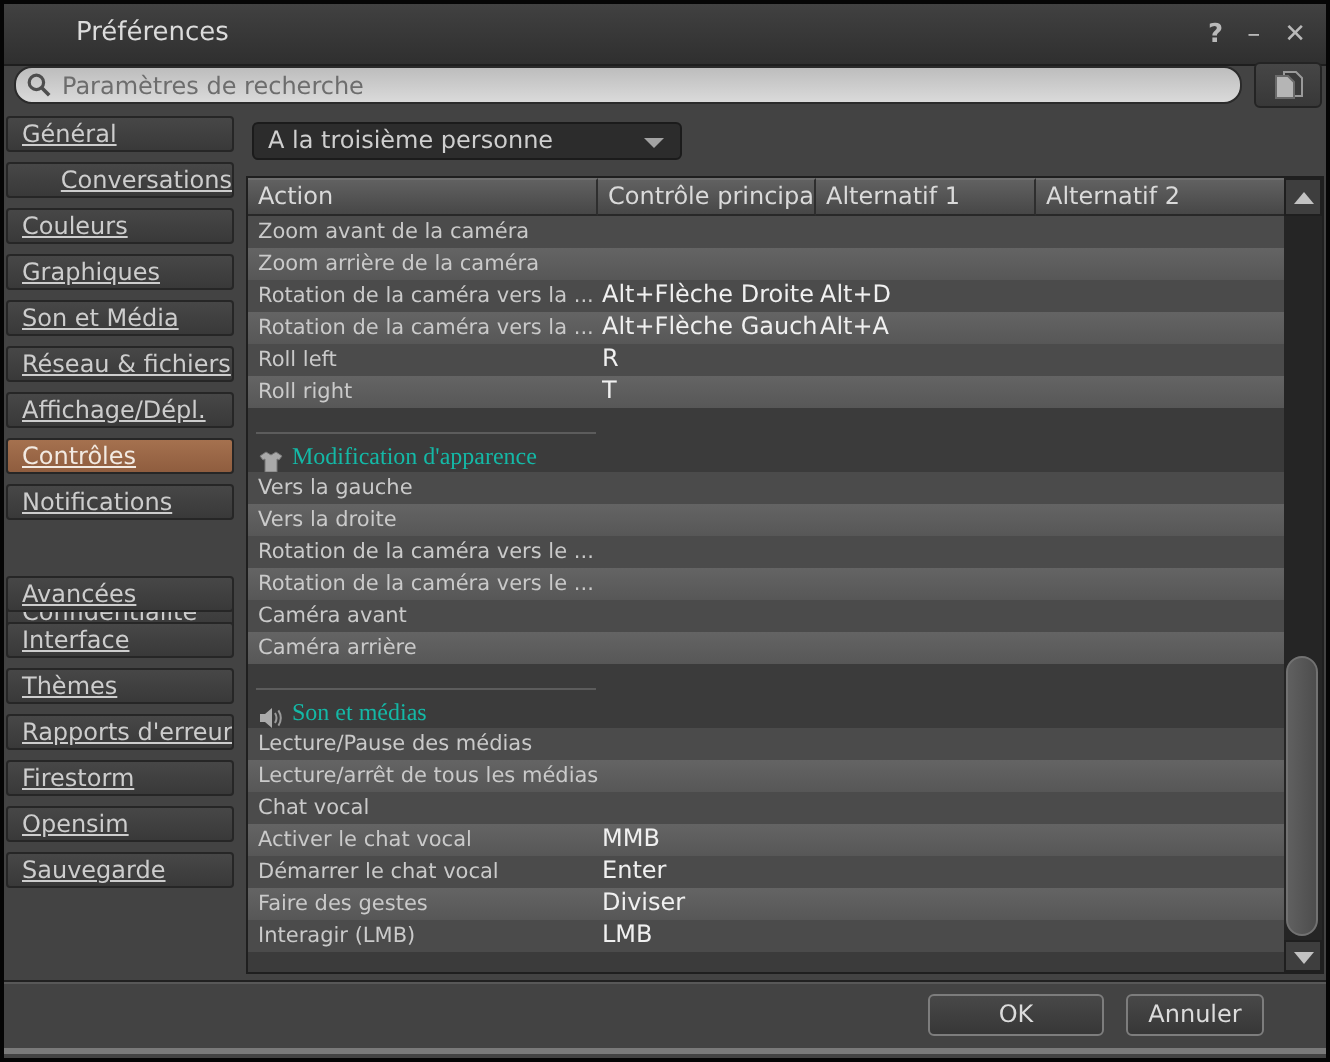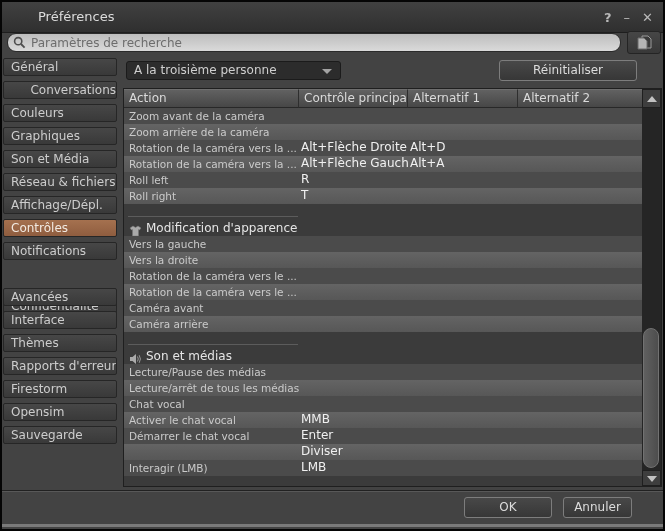--- a/index.html
+++ b/index.html
@@ -23,21 +23,21 @@
     border:none;background:transparent;outline:none;font-size:12px;color:#3a3a3a;
     font-family:inherit;}
   .search-pill input::placeholder{color:#6d6d6d;opacity:1;}
   .paste-btn{position:absolute;left:627px;top:31px;width:32px;height:21px;
     background:linear-gradient(#464646,#383838);border:1px solid #242424;
     border-radius:3px;display:flex;align-items:center;justify-content:center;}
   
   .side-btn{position:absolute;left:3px;width:114px;height:18px;box-sizing:border-box;
     background:linear-gradient(#474747,#393939);border:1px solid #262626;
     border-radius:2px;color:#cdcdcd;font-size:12px;line-height:16px;
-    padding-left:7px;white-space:nowrap;overflow:hidden;}
+    padding-left:7px;white-space:nowrap;overflow:hidden;text-decoration:underline;}
   .side-btn.selected{background:linear-gradient(#a5714f,#8f5d3f);color:#f2eae2;}
   
   .dropdown{position:absolute;left:126px;top:61px;width:215px;height:19px;
     box-sizing:border-box;background:#2c2c2c;border:1px solid #1b1b1b;
     border-radius:3px;color:#cfcfcf;font-size:12px;line-height:17px;}
   .dropdown .dval{padding-left:7px;}
   .dropdown .arrow{position:absolute;right:8px;top:7px;width:0;height:0;
     border-left:5px solid transparent;border-right:5px solid transparent;
     border-top:5px solid #a3a3a3;}
   .btn{box-sizing:border-box;background:linear-gradient(#484848,#373737);
@@ -56,21 +56,21 @@
   .rows{position:absolute;left:0;top:19px;width:519px;}
   .trow{position:relative;height:16px;width:519px;overflow:hidden;}
   .trow.dark{background:#4b4b4b;}
   .trow.light{background:linear-gradient(#646464,#575757);}
   .cell{position:absolute;top:0;white-space:nowrap;overflow:hidden;}
   .cell.ca{left:5px;width:170px;font-size:10.5px;line-height:16px;color:#cacaca;}
   .cell.cm{left:177px;width:108px;font-size:12px;line-height:15px;color:#f0f0f0;}
   .cell.c1{left:286px;width:108px;font-size:12px;line-height:15px;color:#f0f0f0;}
   .cell.c2{left:396px;width:120px;font-size:12px;line-height:15px;color:#f0f0f0;}
   .trow .sicon{position:absolute;left:5px;top:2px;width:13px;height:12px;}
-  .trow .slabel{position:absolute;left:22px;top:0;font-size:12px;line-height:16px;color:#e5e5e5;}
+  .trow .slabel{position:absolute;left:22px;top:0;font-size:12px;line-height:16px;color:#14b8a6;font-family:Liberation Serif, serif;}
   .divline{position:absolute;left:4px;bottom:3px;width:170px;height:1px;background:#6e6e6e;opacity:.65;}
   
   .vscroll{position:absolute;top:0;right:0;width:19px;height:397px;}
   .sb-up{position:absolute;top:0;left:0;right:0;height:19px;background:#3e3e3e;
     border:1px solid #1f1f1f;box-sizing:border-box;}
   .sb-up:after{content:"";position:absolute;left:4px;top:6px;width:0;height:0;
     border-left:5px solid transparent;border-right:5px solid transparent;
     border-bottom:6px solid #c2c2c2;}
   .sb-track{position:absolute;top:19px;left:0;right:0;bottom:16px;background:#252525;}
   .sb-thumb{position:absolute;top:239px;left:1px;width:16px;height:140px;
@@ -135,21 +135,20 @@
       <div class="side-btn" style="top: 380px;"><span>Firestorm</span></div>
       <div class="side-btn" style="top: 403px;"><span>Opensim</span></div>
       <div class="side-btn" style="top: 426px;"><span>Sauvegarde</span></div>
     </div>
 
   <div class="dropdown">
     <div class="dval">A la troisième personne</div>
     <div class="arrow"></div>
   </div>
 
-  <div class="btn reset-btn">Réinitialiser</div>
 
   <div class="table">
     <div class="thead">
         <div class="hcell c0">Action</div>
         <div class="hcell c1">Contrôle principal</div>
         <div class="hcell c2">Alternatif 1</div>
         <div class="hcell c3">Alternatif 2</div>
       </div>
     <div class="rows">
         <div class="trow dark">
@@ -267,20 +266,21 @@
           <span class="cell c1"></span>
           <span class="cell c2"></span>
         </div>
         <div class="trow dark">
           <span class="cell ca">Démarrer le chat vocal</span>
           <span class="cell cm">Enter</span>
           <span class="cell c1"></span>
           <span class="cell c2"></span>
         </div>
         <div class="trow light">
+          <span class="cell ca">Faire des gestes</span>
           <span class="cell cm">Diviser</span>
           <span class="cell c1"></span>
           <span class="cell c2"></span>
         </div>
         <div class="trow dark">
           <span class="cell ca">Interagir (LMB)</span>
           <span class="cell cm">LMB</span>
           <span class="cell c1"></span>
           <span class="cell c2"></span>
         </div>

